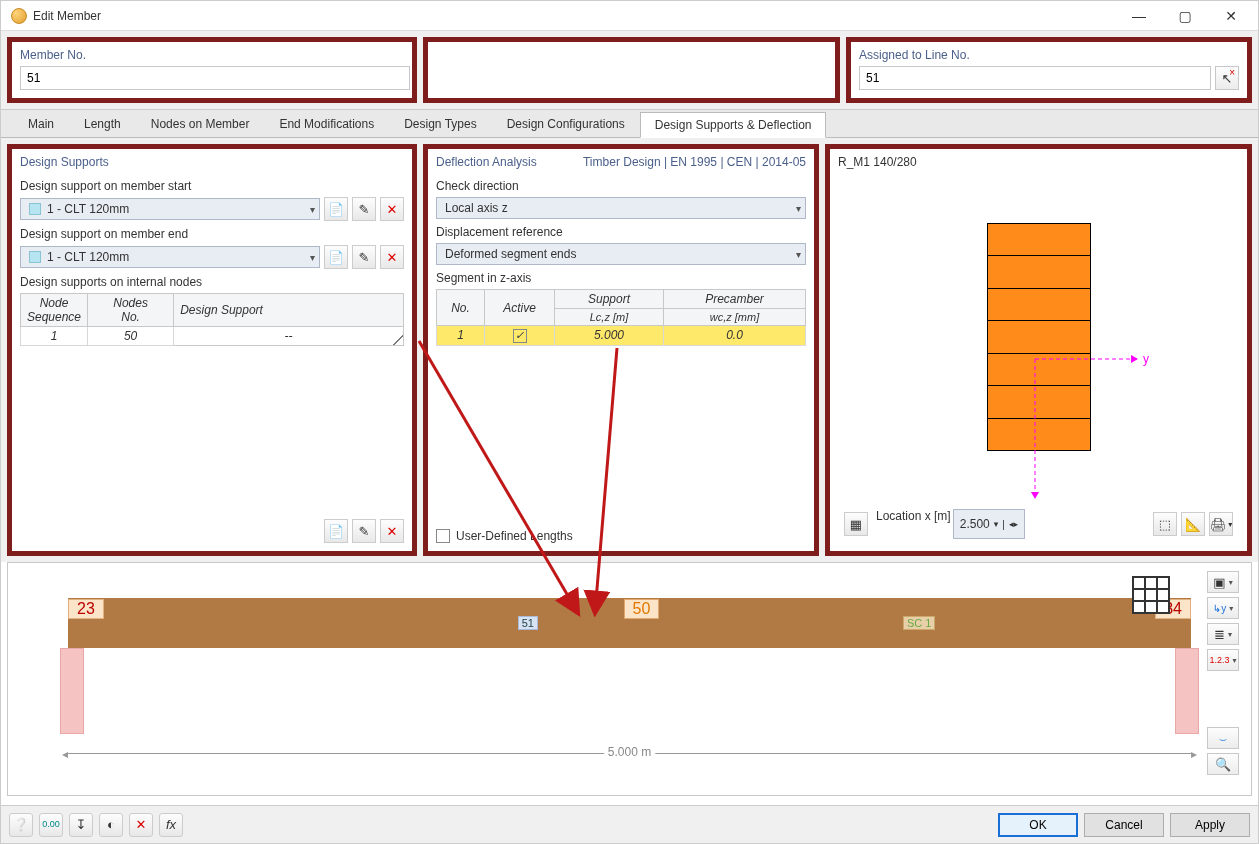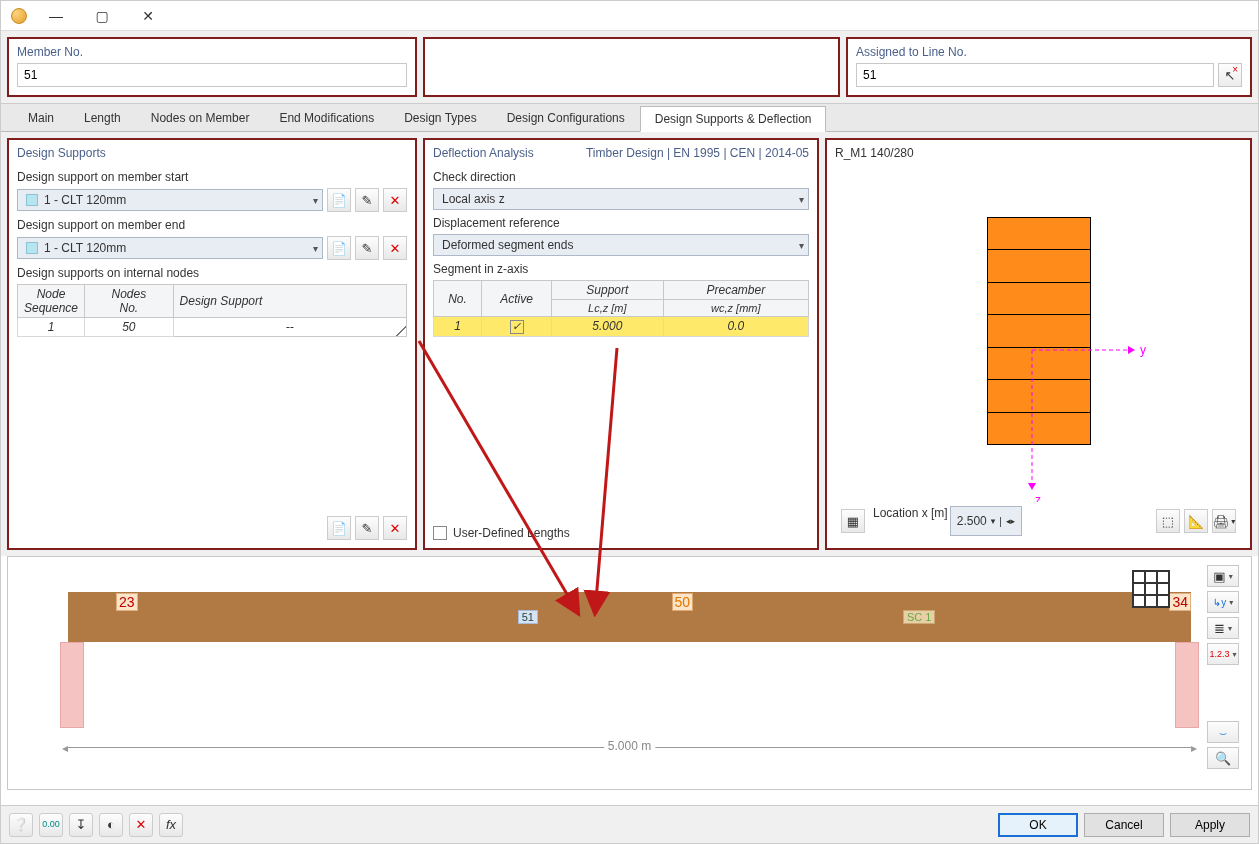--- a/index.html
+++ b/index.html
@@ -36,21 +36,21 @@
   }
 
   
   .top-strip {
     display: flex; gap: 6px; padding: 6px;
     background: #f0f0f0;
     border-bottom: 1px solid #ccc;
   }
   .panel {
     background: #fff;
-    border: 2px solid #7f1d1d;
+    border: 5px solid #7f1d1d;
     padding: 6px 8px 8px 8px;
   }
   .panel-title {
     color: #4a5f8a; font-weight: normal;
     margin-bottom: 4px;
   }
   .textin {
     height: 24px; border: 1px solid #c8c8c8; background: #fff;
     padding: 2px 6px; font-size: 12px; width: 100%;
     font-family: inherit;
@@ -155,21 +155,21 @@
     height: 234px;
     background:#fff;
     border:1px solid #c8c8c8;
     position:relative;
     overflow:hidden;
   }
   .beam-body {
     position:absolute; left:60px; right:60px; top:35px; height:50px;
     background:#b17a45;
   }
-  .node-label { position:absolute; background:#fce4c8; border:1px solid #e0b080; color:#b00; padding:0 2px; font-size:14px;margin-left:48px; }
+  .node-label { position:absolute; background:#fce4c8; border:1px solid #e0b080; color:#b00; padding:0 8px; font-size:16px; }
   .member-label { position:absolute; background:#d7e3f3; border:1px solid #a8bcd8; color:#244; padding:0 3px; font-size:11px; }
   .sc-label { position:absolute; background:#e9cfa8; border:1px solid #cba86e; color:#6a4; padding:0 3px; font-size:11px; }
   .support-shade { position:absolute; background:#f6c3c3; border:1px solid #e9a8a8; }
   .dim-line { position:absolute; left:60px; right:60px; top:190px; border-top:1px solid #999; }
   .dim-lbl { position:absolute; top:182px; left:50%; transform:translateX(-50%); color:#888; background:#fff; padding:0 4px;}
   .view-cube { position:absolute; right:78px; top:10px; width:44px; height:44px; }
   .vstack { position:absolute; right:12px; top:8px; display:flex; flex-direction:column; gap:4px;}
   .vbtn { width:32px; height:22px; border:1px solid #c8c8c8; background:linear-gradient(#fdfdfd,#ececec); display:flex; align-items:center; justify-content:center; font-size:11px; }
   .vbtn .tiny-arrow { font-size:8px; margin-left:3px; color:#555;}
 
@@ -192,20 +192,21 @@
   .tiny-icon { font-size:13px; line-height:1; }
   .assigned-row { display:flex; align-items:center; gap:4px;}
   .assigned-row .pick-btn { width:24px; height:24px; border:1px solid #c8c8c8; background:linear-gradient(#fdfdfd,#ececec); display:flex; align-items:center; justify-content:center; position:relative;}
   .pick-btn .red-x { color:#d00; font-size:10px; position:absolute; right:3px; top:0;}
 </style>
 </head>
 <body>
 
 <div class="titlebar">
   <span class="app-icon"></span>
+  <span class="title">Edit Member</span>
   <div class="win-controls">
     <div class="win-btn">—</div>
     <div class="win-btn">▢</div>
     <div class="win-btn">✕</div>
   </div>
 </div>
 
 <div class="top-strip">
   <div class="panel" style="width:410px">
     <div class="panel-title">Member No.</div>

